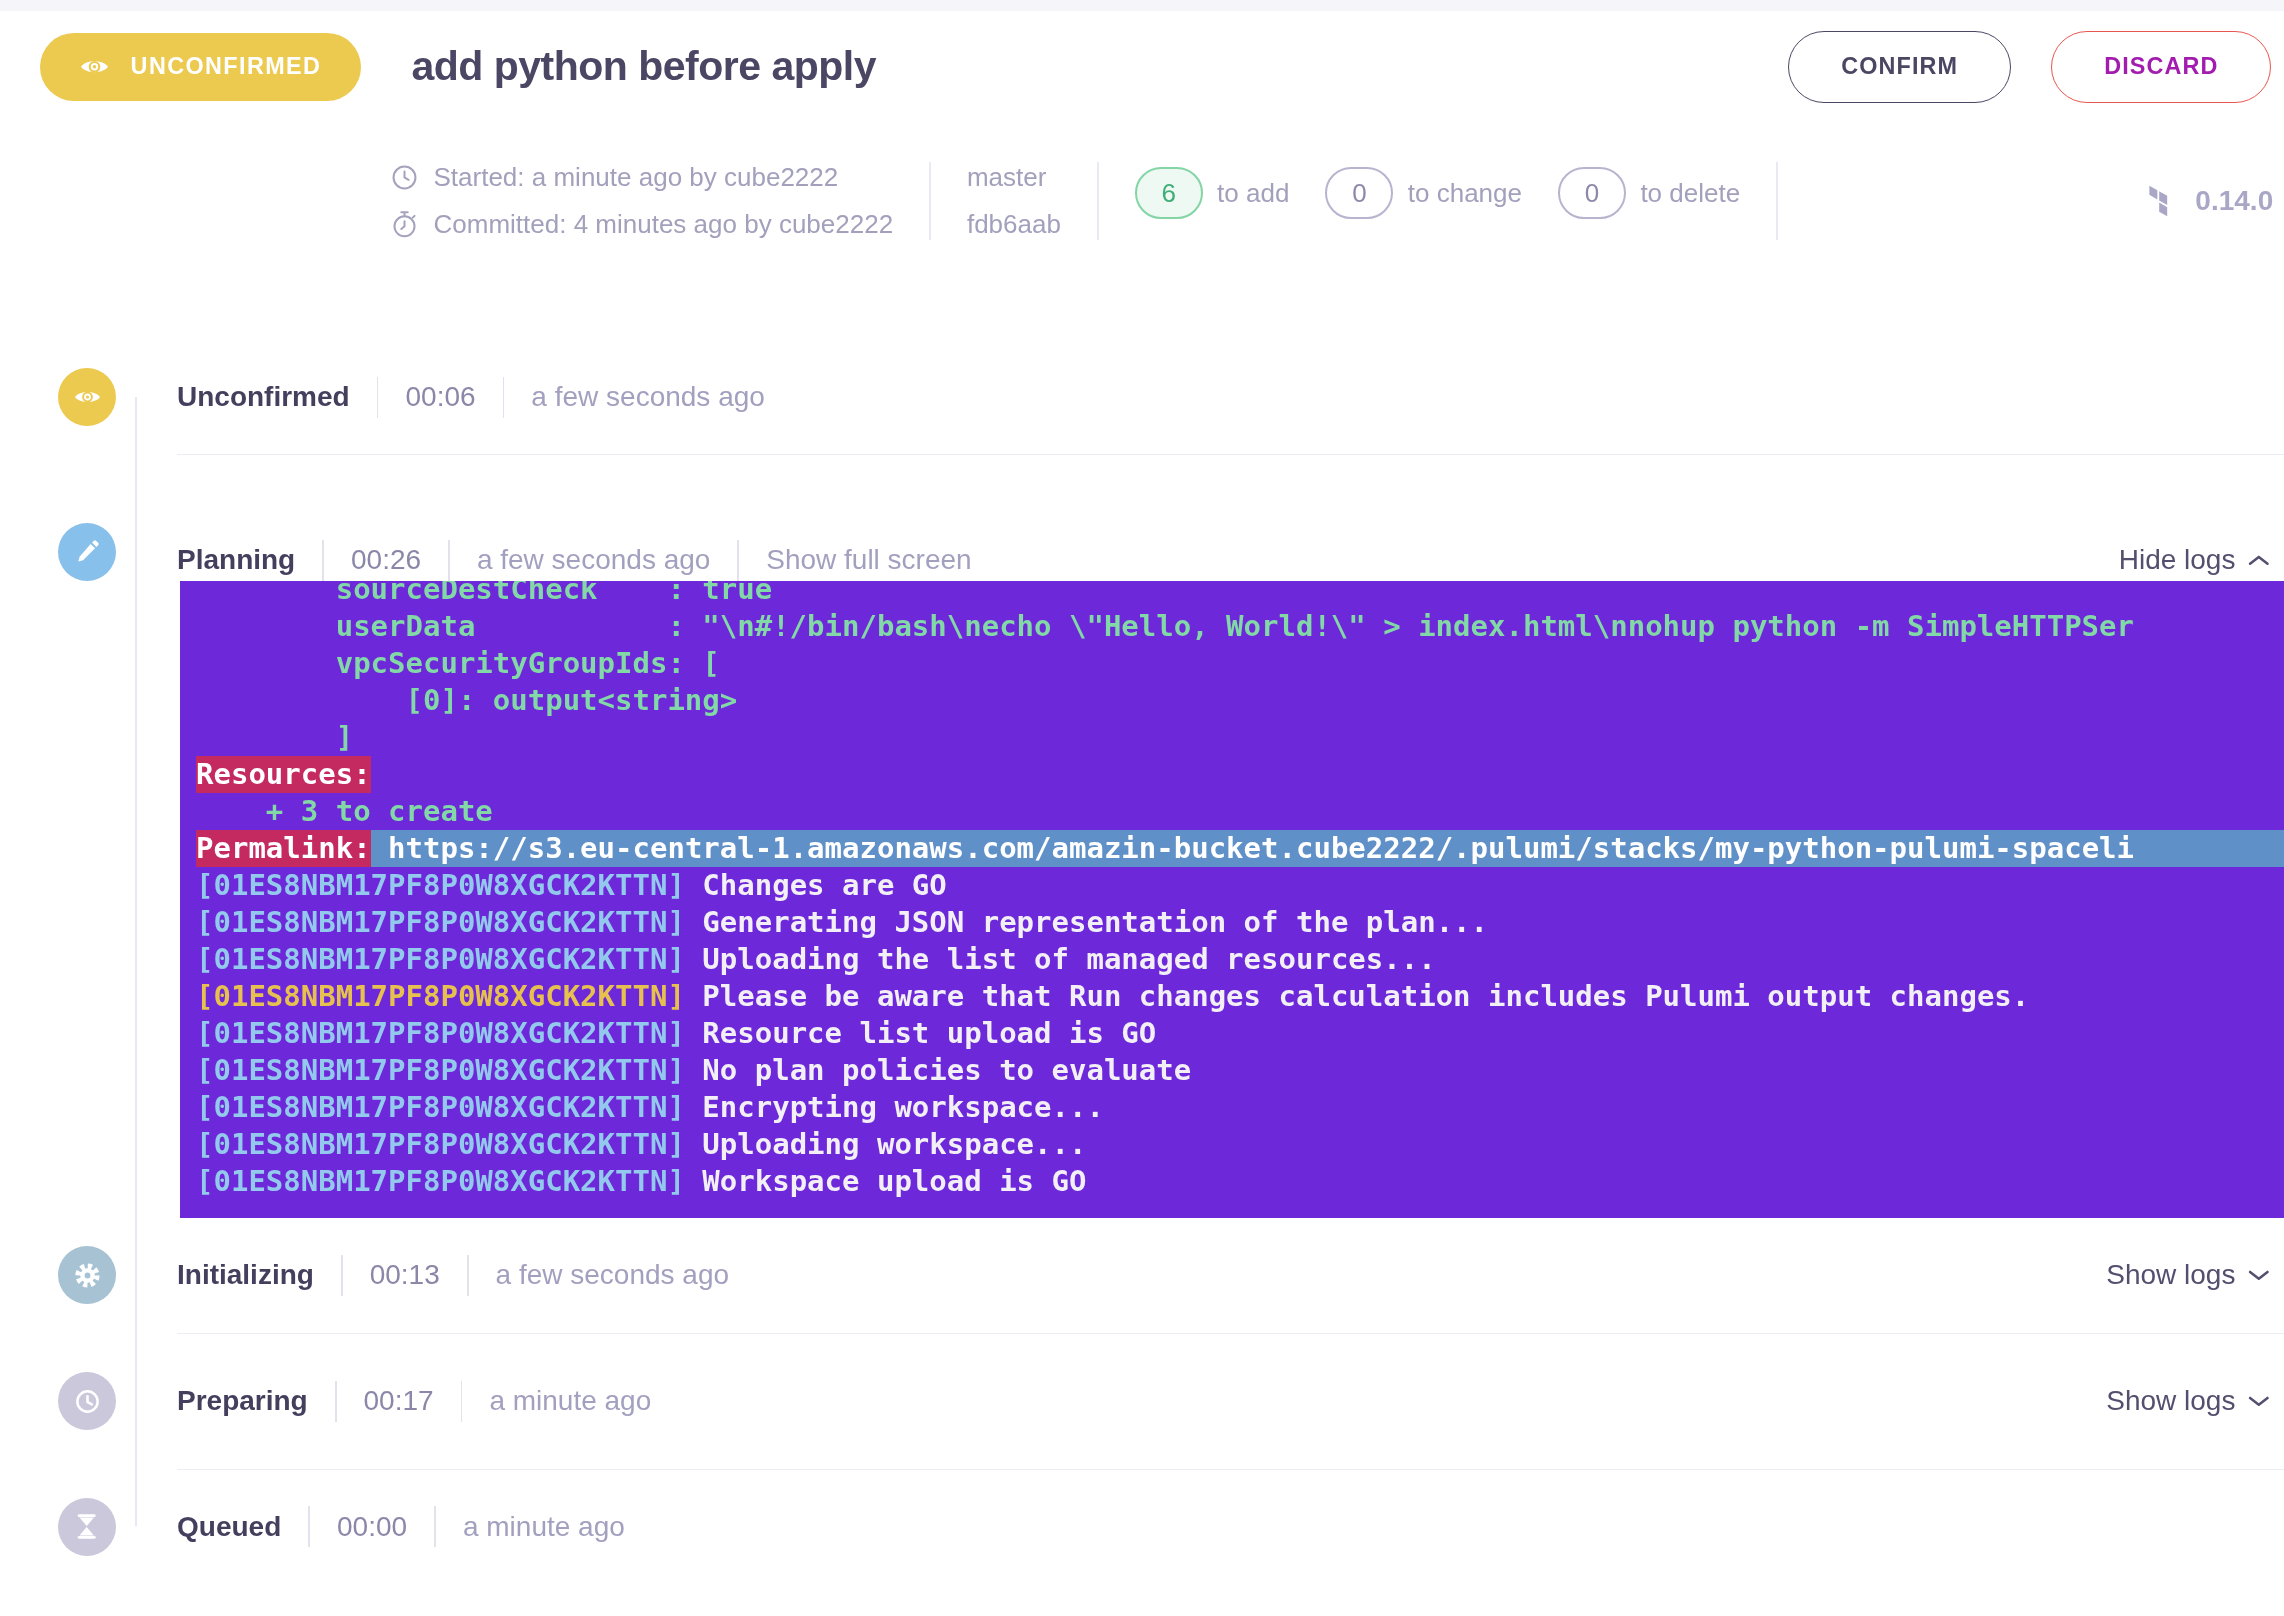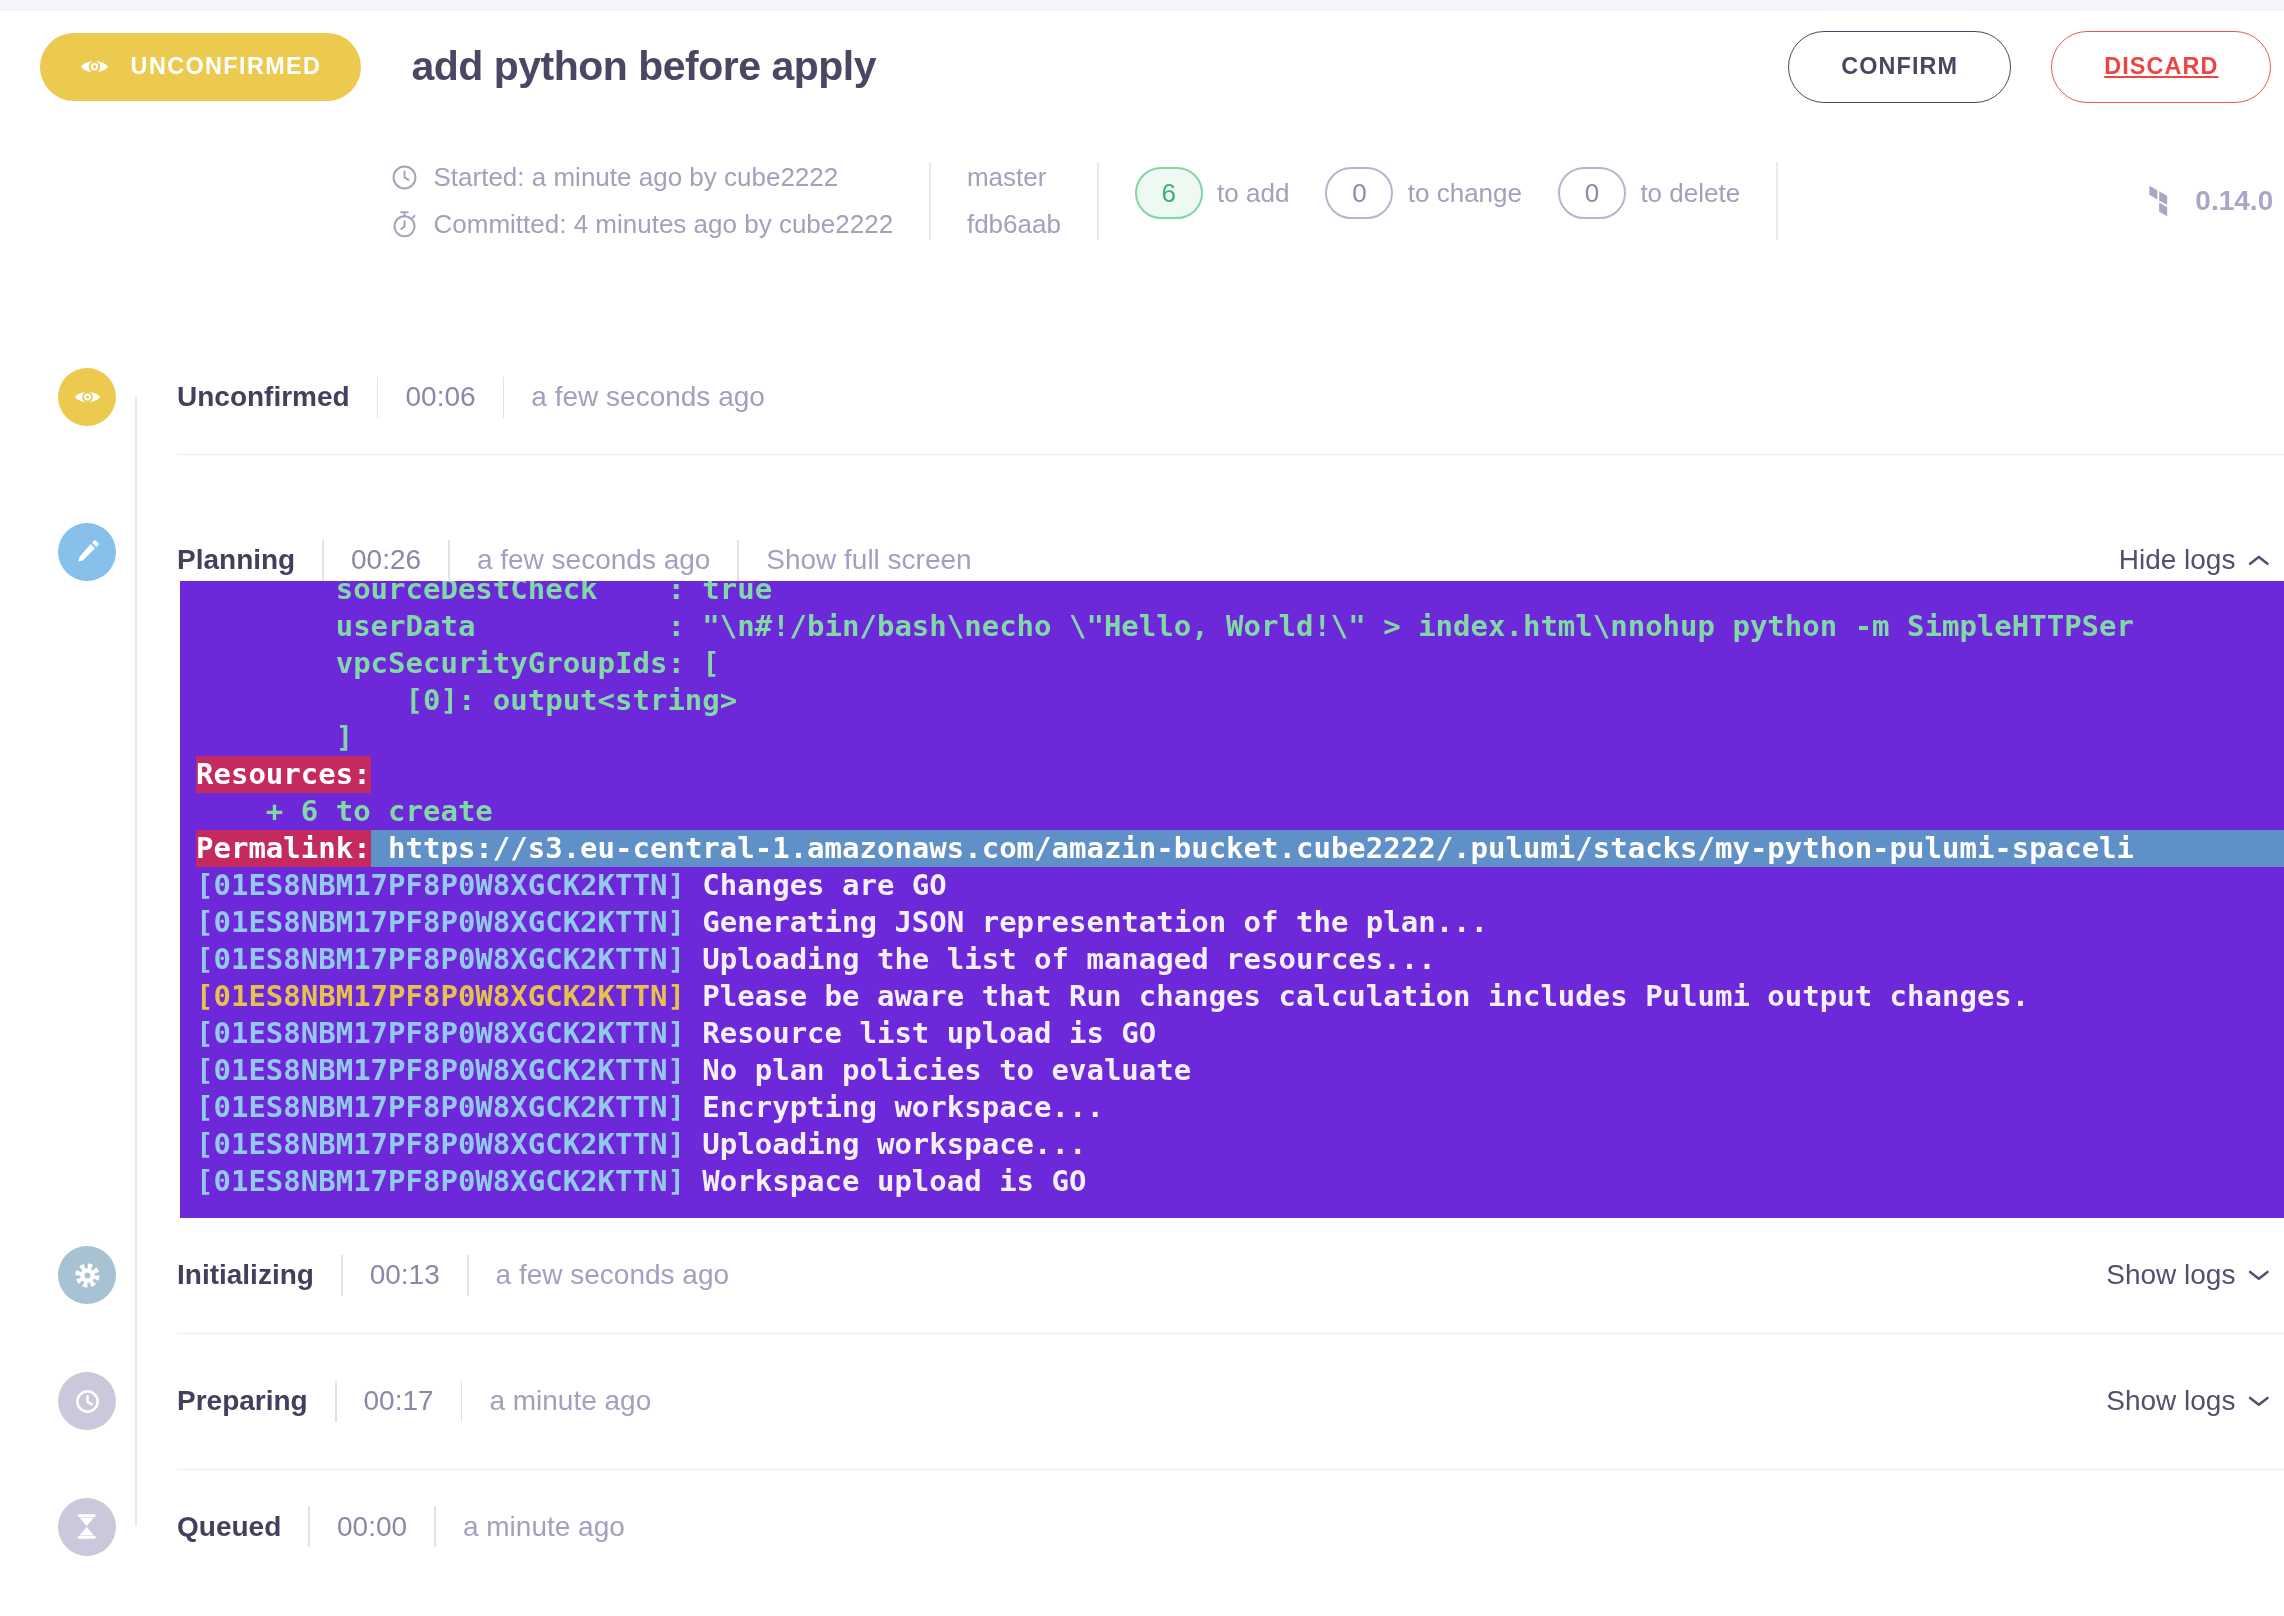--- a/index.html
+++ b/index.html
@@ -20,21 +20,21 @@
   }
   .status-badge span { color:#fff; font-size:23.4px; font-weight:bold; letter-spacing:1.4px; }
   .page-title { font-size:41px; font-weight:bold; color:#4b4663; margin-left:50px; flex:1; letter-spacing:-0.5px; }
   .header-buttons { display:flex; gap:40px; margin-right:3.6px; }
   .btn {
     height:72px; padding:0 52px; border-radius:38px; background:#fff;
     font-family:"Liberation Sans", sans-serif;
     font-size:23.4px; font-weight:bold; letter-spacing:1.1px; cursor:pointer;
   }
   .btn-confirm { border:1.8px solid #4b4763; color:#4b4763; }
-  .btn-discard { border:1.8px solid #e8564f; color:#ef4444;text-decoration:underline; }
+  .btn-discard { border:1.8px solid #e8564f; color:#a21caf; }
 
   
   .meta-row { display:flex; align-items:stretch; margin:59px 7.2px 0 349px; }
   .meta-col { display:flex; flex-direction:column; justify-content:center; gap:16px; }
   .meta-item { display:flex; align-items:center; gap:13.5px; color:#a3a0bc; font-size:26px; }
   .meta-vdiv { width:1.8px; background:#eae8f1; margin:0 36px; }
   .meta-changes { display:flex; align-items:flex-start; gap:36px; padding-top:5.4px; }
   .change-item { display:flex; align-items:center; gap:14.4px; font-size:26px; color:#a3a0bc; }
   .pill {
     min-width:68px; height:52px; box-sizing:border-box; padding:0 9px;
@@ -207,21 +207,21 @@
       </div>
     </div>
 
     <div class="terminal" id="terminal-log">
         <div class="tline"><span class="seg-green">        sourceDestCheck    : true</span></div>
         <div class="tline"><span class="seg-green">        userData           : "\n#!/bin/bash\necho \"Hello, World!\" &gt; index.html\nnohup python -m SimpleHTTPSer</span></div>
         <div class="tline"><span class="seg-green">        vpcSecurityGroupIds: [</span></div>
         <div class="tline"><span class="seg-green">            [0]: output&lt;string&gt;</span></div>
         <div class="tline"><span class="seg-green">        ]</span></div>
         <div class="tline"><span class="seg-label">Resources:</span></div>
-        <div class="tline"><span class="seg-green">    + 6 to create</span></div>
+        <div class="tline"><span class="seg-green">    + 3 to create</span></div>
         <div class="tline"><span class="seg-label">Permalink:</span><span class="seg-link"> https://s3.eu-central-1.amazonaws.com/amazin-bucket.cube2222/.pulumi/stacks/my-python-pulumi-spaceli</span></div>
         <div class="tline"><span class="seg-blue">[01ES8NBM17PF8P0W8XGCK2KTTN]</span><span class="seg-white"> Changes are GO</span></div>
         <div class="tline"><span class="seg-blue">[01ES8NBM17PF8P0W8XGCK2KTTN]</span><span class="seg-white"> Generating JSON representation of the plan...</span></div>
         <div class="tline"><span class="seg-blue">[01ES8NBM17PF8P0W8XGCK2KTTN]</span><span class="seg-white"> Uploading the list of managed resources...</span></div>
         <div class="tline"><span class="seg-yellow">[01ES8NBM17PF8P0W8XGCK2KTTN]</span><span class="seg-white"> Please be aware that Run changes calculation includes Pulumi output changes.</span></div>
         <div class="tline"><span class="seg-blue">[01ES8NBM17PF8P0W8XGCK2KTTN]</span><span class="seg-white"> Resource list upload is GO</span></div>
         <div class="tline"><span class="seg-blue">[01ES8NBM17PF8P0W8XGCK2KTTN]</span><span class="seg-white"> No plan policies to evaluate</span></div>
         <div class="tline"><span class="seg-blue">[01ES8NBM17PF8P0W8XGCK2KTTN]</span><span class="seg-white"> Encrypting workspace...</span></div>
         <div class="tline"><span class="seg-blue">[01ES8NBM17PF8P0W8XGCK2KTTN]</span><span class="seg-white"> Uploading workspace...</span></div>
         <div class="tline"><span class="seg-blue">[01ES8NBM17PF8P0W8XGCK2KTTN]</span><span class="seg-white"> Workspace upload is GO</span></div>

